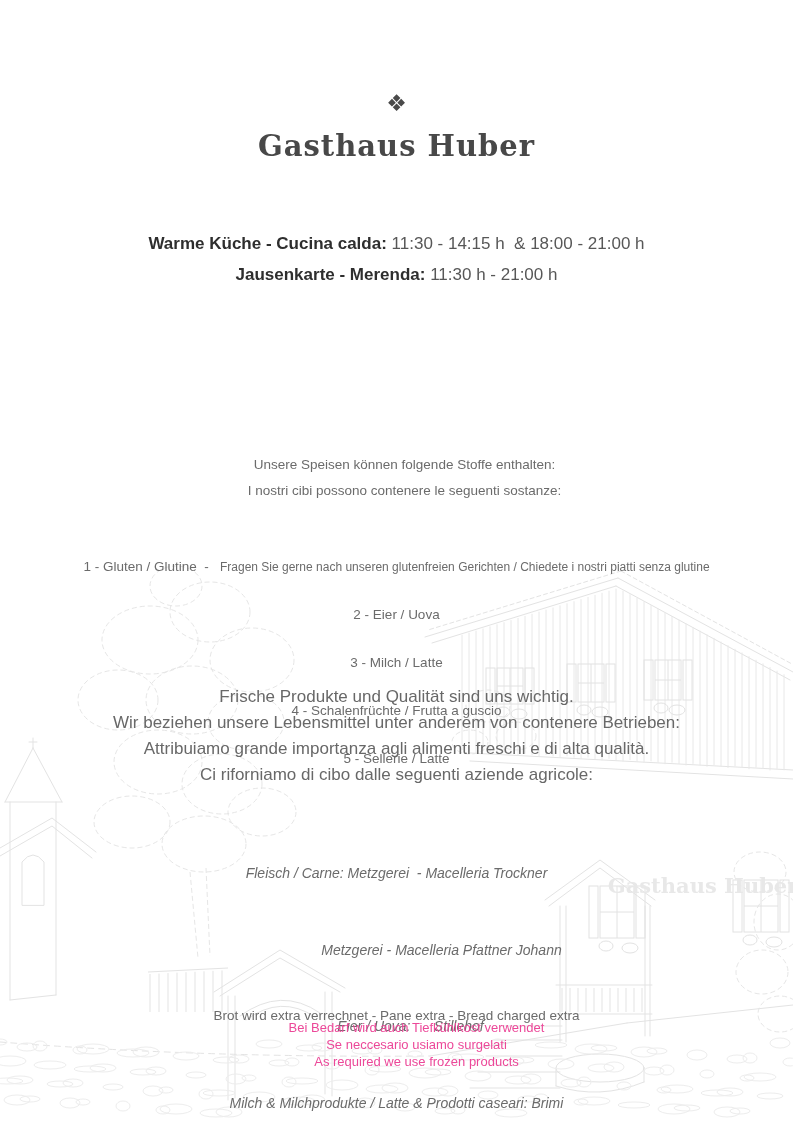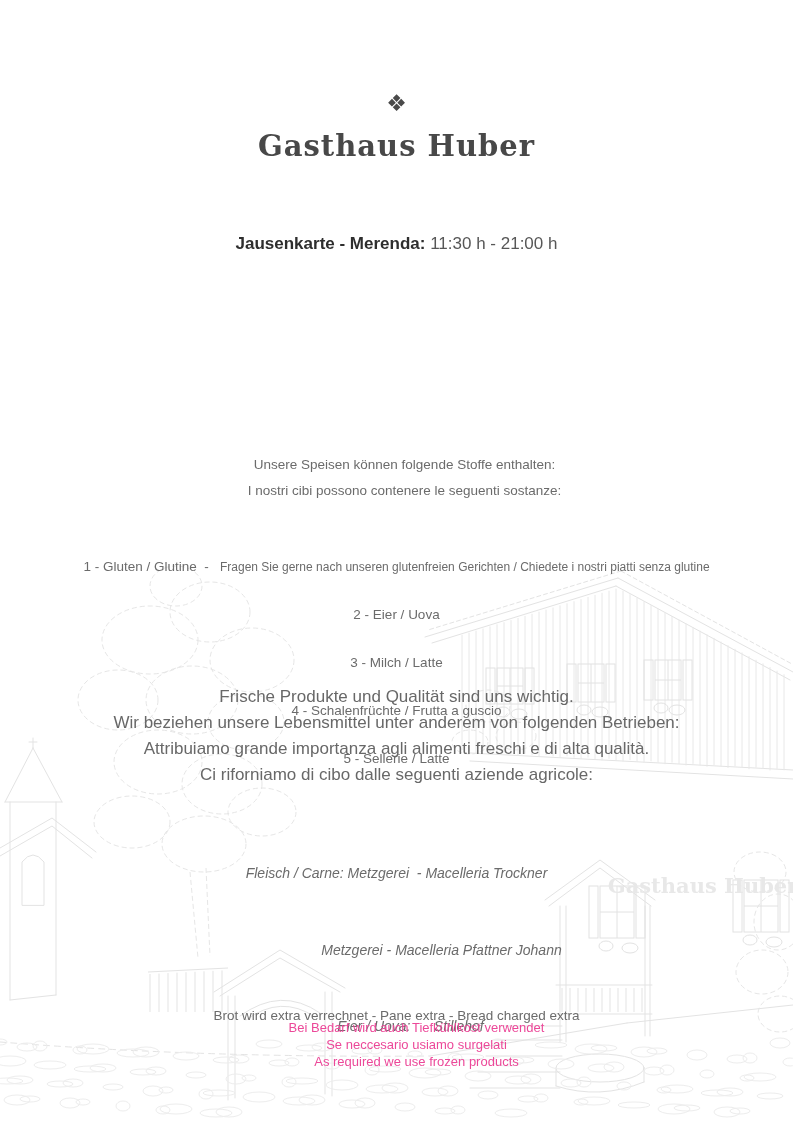--- a/index.html
+++ b/index.html
@@ -317,47 +317,49 @@
         <ellipse cx="750" cy="940" rx="7" ry="5"></ellipse>
         <ellipse cx="774" cy="942" rx="8" ry="5"></ellipse>
       </g>
     <text x="703" y="893" text-anchor="middle" font-family="DejaVu Serif, Liberation Serif, serif" font-weight="bold" font-size="21" fill="#e8e8e8">Gasthaus Huber</text>
   </svg>
 
   <div class="layer ornament">❖</div>
   <div class="layer logo">Gasthaus Huber</div>
 
   <div class="layer hours">
+    <div class="pre"><b>Warme Küche - Cucina calda:</b><span> 11:30 - 14:15 h  &amp; 18:00 - 21:00 h</span></div>
     <div class="pre"><b>Jausenkarte - Merenda:</b><span> 11:30 h - 21:00 h</span></div>
   </div>
 
   <div class="layer intro">
     <div>Unsere Speisen können folgende Stoffe enthalten:</div>
     <div class="it">I nostri cibi possono contenere le seguenti sostanze:</div>
   </div>
 
   <div class="layer allergen-list pre">
     <div><span>1 - Gluten / </span><span class="it">Glutine</span><span>  -   </span><span class="small-note">Fragen Sie gerne nach unseren glutenfreien Gerichten / </span><span class="small-note it">Chiedete i nostri piatti senza glutine</span></div>
     <div><span>2 - Eier / </span><span class="it">Uova</span></div>
     <div><span>3 - Milch / </span><span class="it">Latte</span></div>
     <div><span>4 - Schalenfrüchte / </span><span class="it">Frutta a guscio</span></div>
     <div><span>5 - Sellerie / </span><span class="it">Latte</span></div>
   </div>
 
   <div class="layer quality">
     <div>Frische Produkte und Qualität sind uns wichtig.</div>
-    <div>Wir beziehen unsere Lebensmittel unter anderem von folgenden Betrieben:</div>
+    <div>Wir beziehen unsere Lebensmittel unter anderem von contenere Betrieben:</div>
     <div class="it">Attribuiamo grande importanza agli alimenti freschi e di alta qualità.</div>
     <div class="it">Ci riforniamo di cibo dalle seguenti aziende agricole:</div>
   </div>
 
   <div class="layer suppliers pre">
     <div>Fleisch / Carne: Metzgerei  - Macelleria Trockner</div>
     <div class="sup2">Metzgerei - Macelleria Pfattner Johann</div>
     <div class="sup3">Eier / Uova:      Stillehof</div>
+    <div>Milch &amp; Milchprodukte / Latte &amp; Prodotti caseari: Brimi</div>
   </div>
 
   <div class="layer bread it">Brot wird extra verrechnet - Pane extra - Bread charged extra</div>
   <div class="layer frozen it">
     <div>Bei Bedarf wird auch Tiefkühlkost verwendet</div>
     <div>Se neccesario usiamo surgelati</div>
     <div>As required we use frozen products</div>
   </div>
 
 </div>

